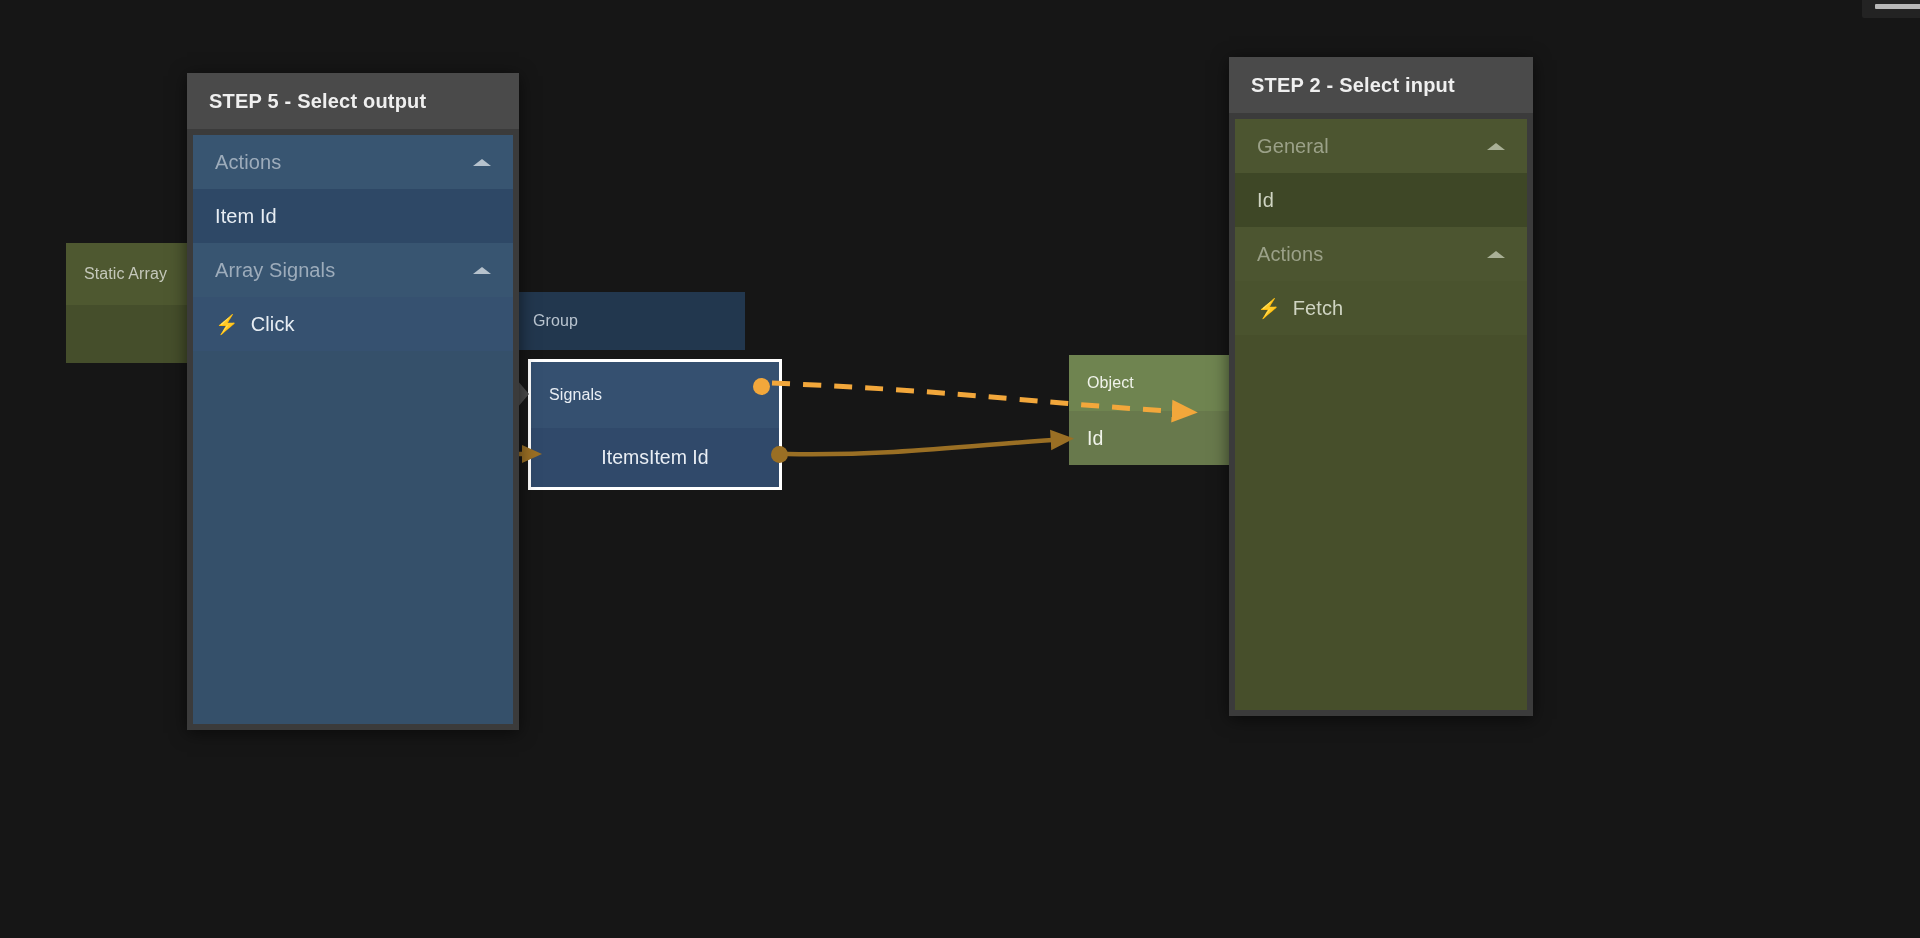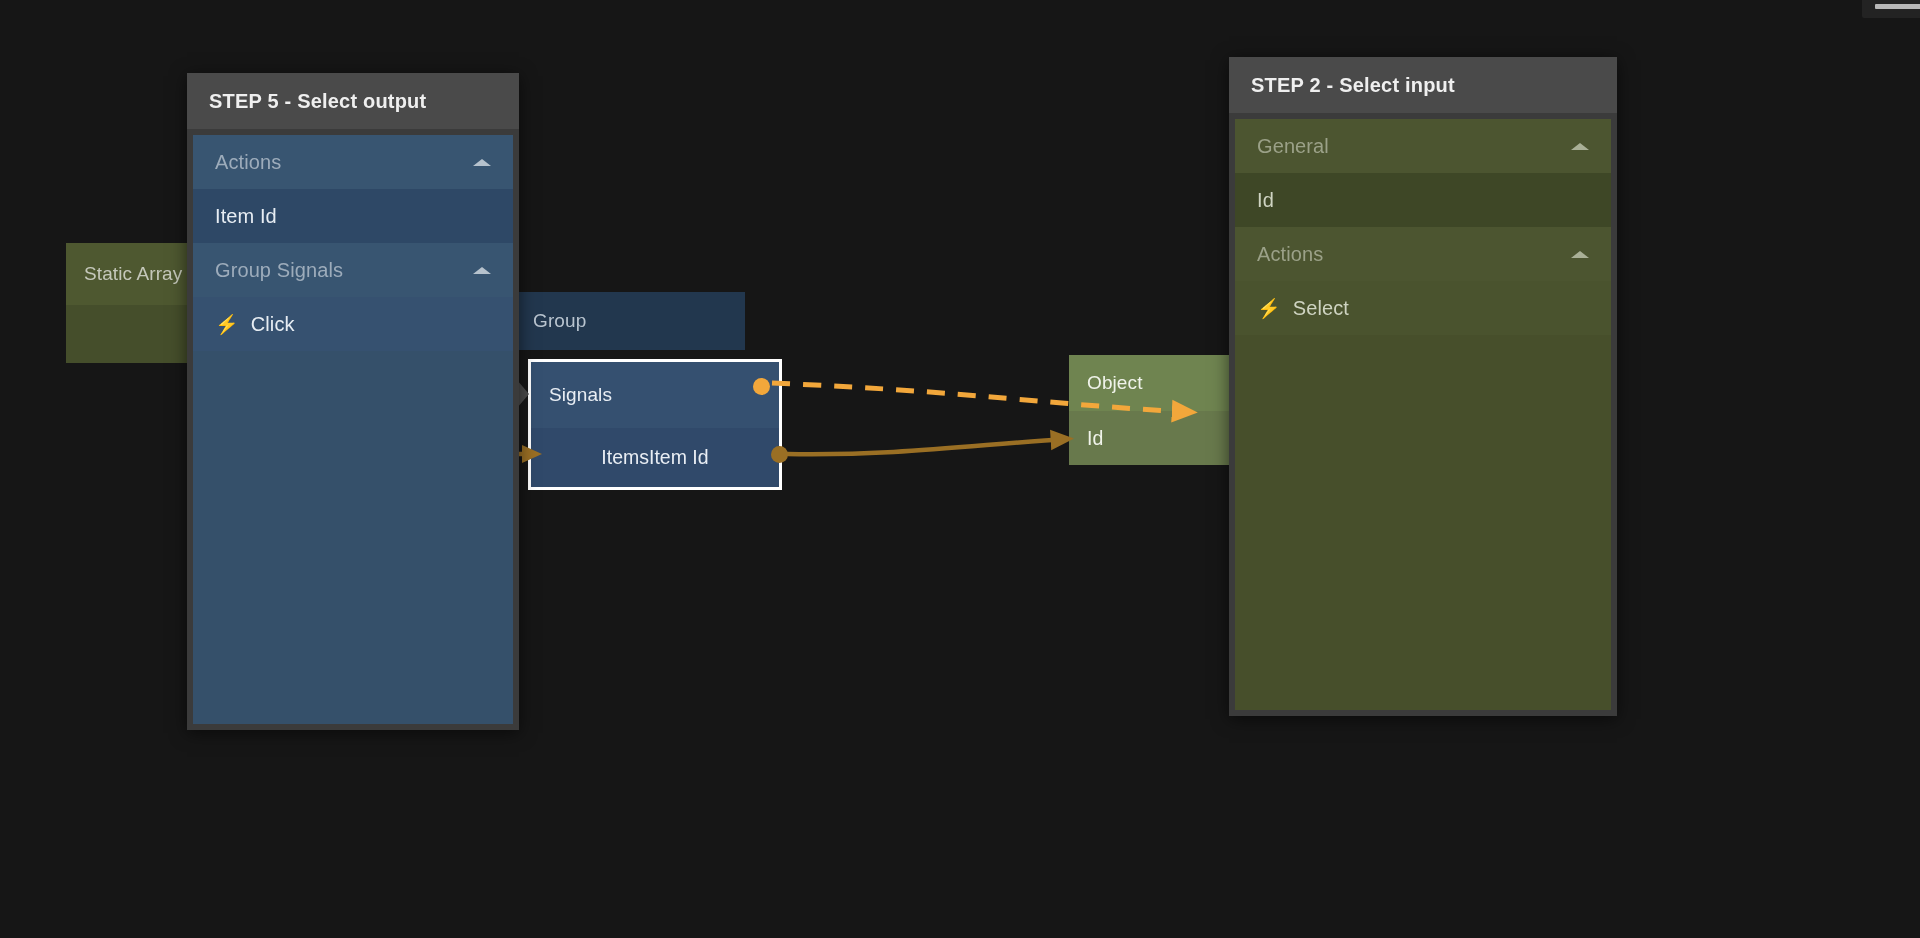--- a/index.html
+++ b/index.html
@@ -41,21 +41,21 @@
   .node {
     position: absolute;
     box-sizing: border-box;
   }
   .node .title-row {
     position: relative;
     height: 62px;
     display: flex;
     align-items: center;
     padding-left: 18px;
-    font-size: 19px;
+    font-size: 16px;
     letter-spacing: .1px;
   }
   .node .port-row {
     position: relative;
     height: 58px;
     display: flex;
     align-items: center;
     padding: 0 18px;
     font-size: 19.5px;
     justify-content: center;
@@ -242,37 +242,37 @@
         <div class="row group">
           <span class="lbl">Actions</span>
           <span class="caret"></span>
         </div>
 
         <div class="row item">
           <span class="lbl">Item Id</span>
         </div>
 
         <div class="row group">
-          <span class="lbl">Group Signals</span>
+          <span class="lbl">Array Signals</span>
           <span class="caret"></span>
         </div>
 
         <div class="row sub">
           <span class="lbl">
             <span class="bolt">⚡</span>
             <span>Click</span>
           </span>
         </div>
 
         <div class="filler" style="height:380px;"></div>
       </div>
     </div>
   </div>
 
-  <div class="panel green" style="left:1229px; top:57px; width:388px; height:659px;">
+  <div class="panel green" style="left:1229px; top:57px; width:304px; height:659px;">
     <div class="panel-header">STEP 2 - Select input</div>
     <div class="panel-body">
       <div class="panel-list">
 
         <div class="row group">
           <span class="lbl">General</span>
           <span class="caret"></span>
         </div>
 
         <div class="row item">
@@ -280,21 +280,21 @@
         </div>
 
         <div class="row group">
           <span class="lbl">Actions</span>
           <span class="caret"></span>
         </div>
 
         <div class="row sub">
           <span class="lbl">
             <span class="bolt">⚡</span>
-            <span>Select</span>
+            <span>Fetch</span>
           </span>
         </div>
 
         <div class="filler" style="height:380px;"></div>
       </div>
     </div>
   </div>
 
 </div>
 

